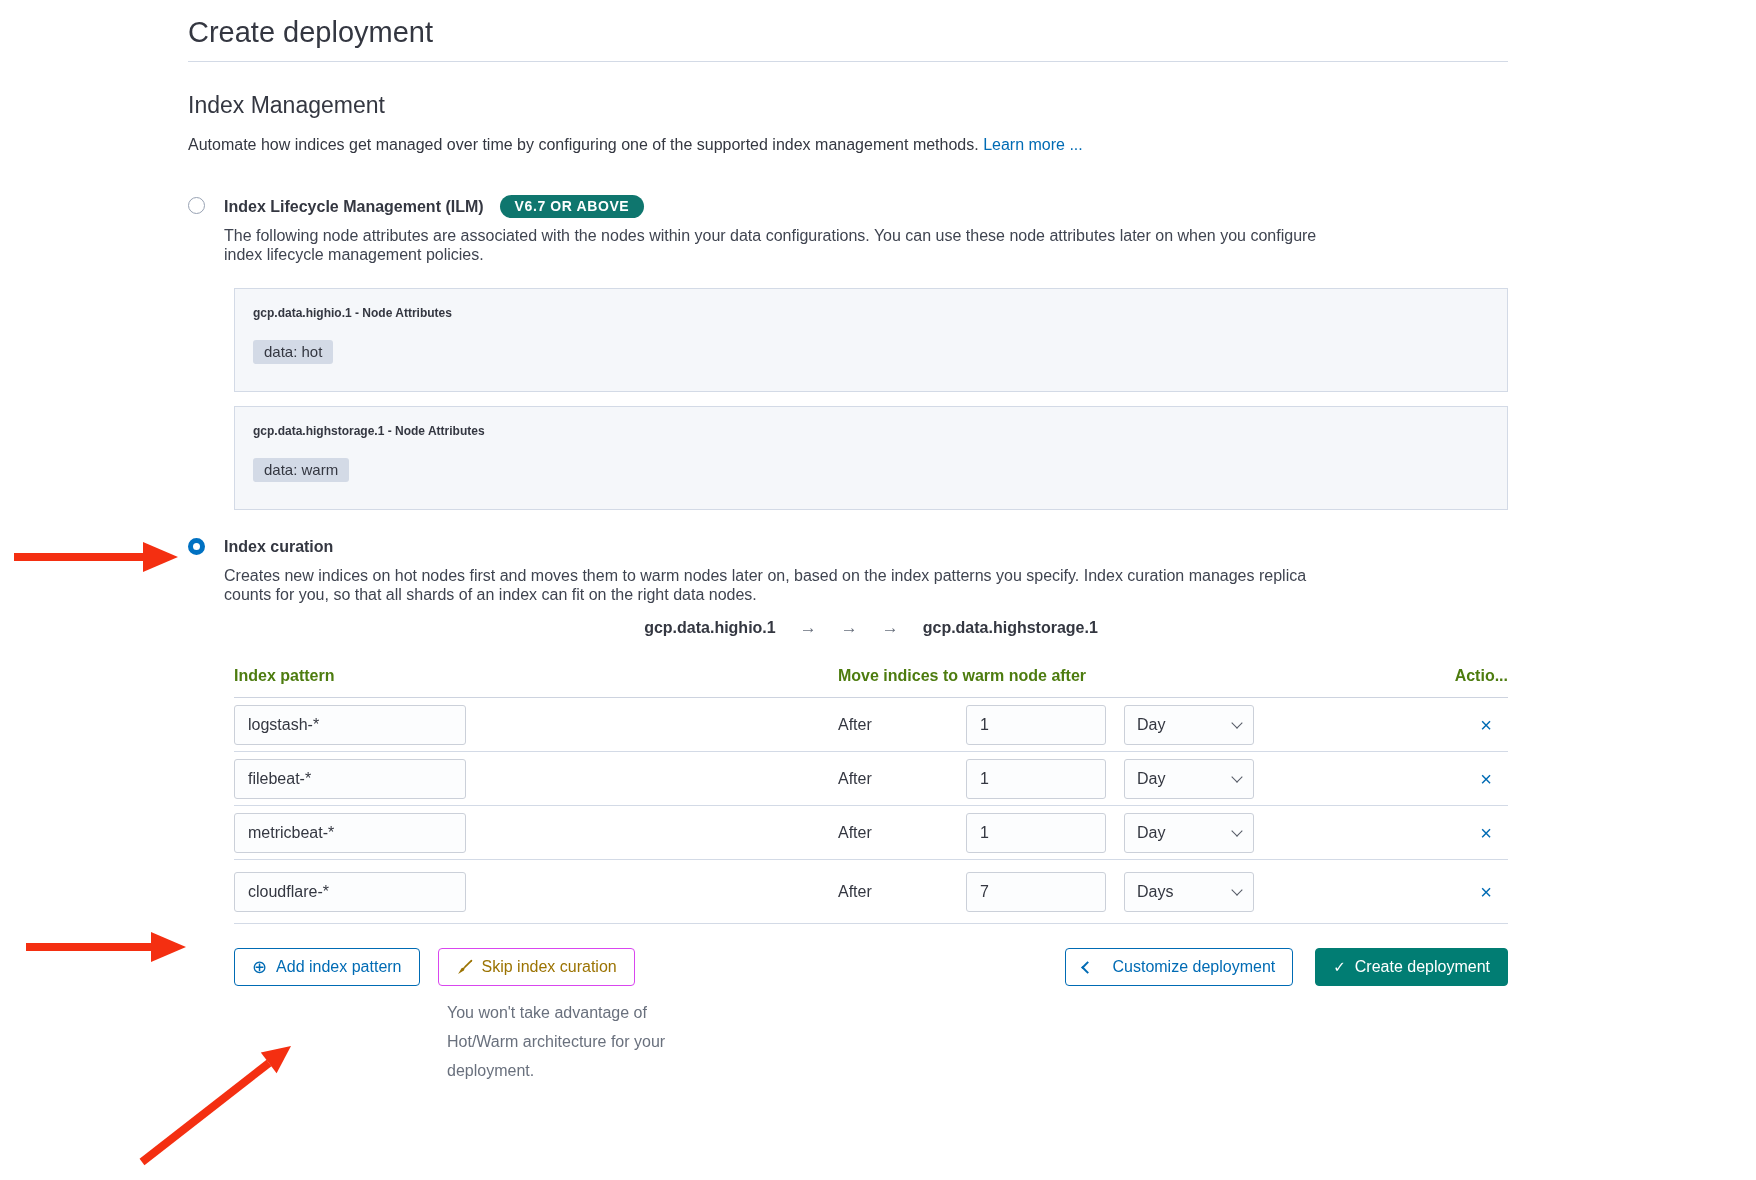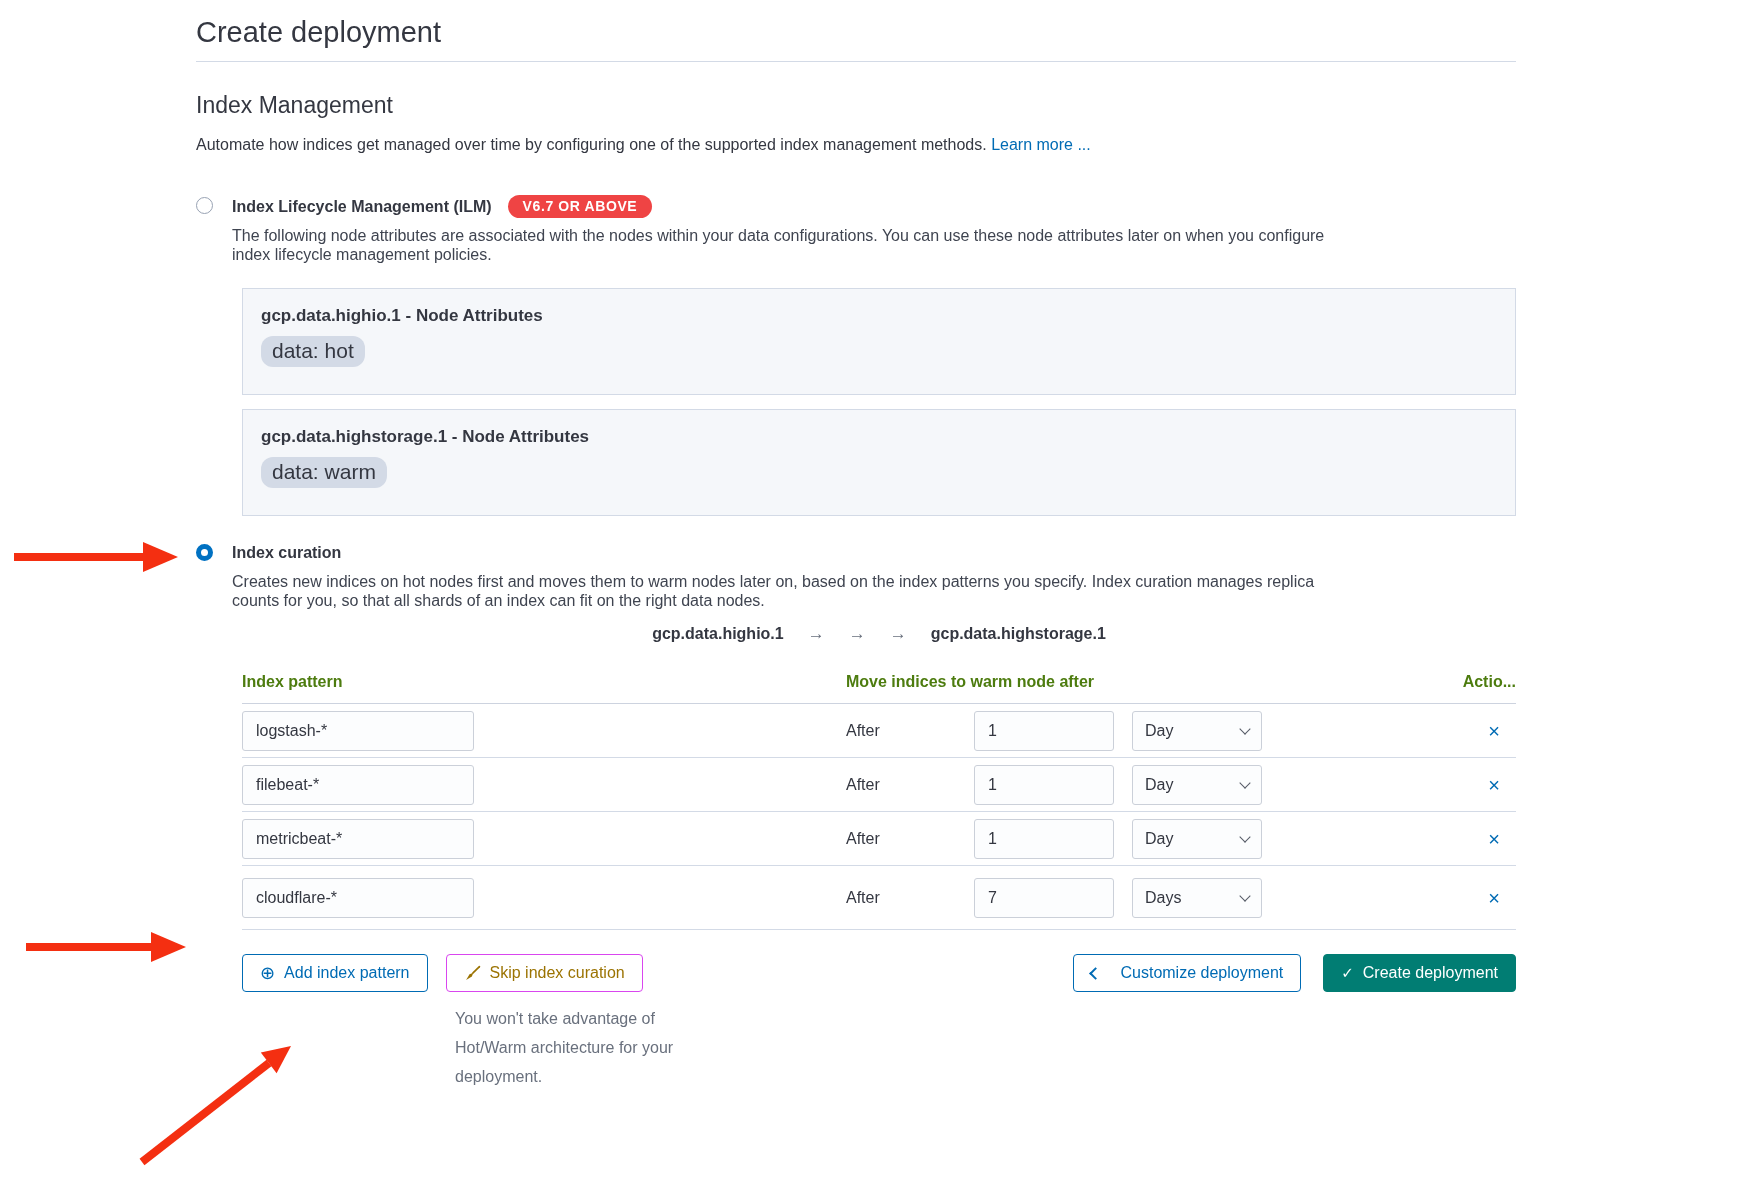--- a/index.html
+++ b/index.html
@@ -2,21 +2,21 @@
 <html><head>
 <meta charset="utf-8">
 <style>
   * { margin:0; padding:0; box-sizing:border-box; }
   html,body { background:#ffffff; }
   body {
     width:1756px; height:1180px; position:relative; overflow:hidden;
     font-family:"Liberation Sans","DejaVu Sans",sans-serif;
     color:#343741;
   }
-  .content { position:absolute; left:196px; top:0; width:1320px; }
+  .content { position:absolute; left:188px; top:0; width:1320px; }
 
   
   .page-title {
     margin-top:16px; font-size:29px; font-weight:400; color:#343741;
     padding-bottom:12px; border-bottom:1px solid #D3DAE6;
   }
   .section-title { margin-top:30px; font-size:23px; font-weight:400; color:#343741; }
   .section-desc { margin-top:16px; font-size:16px; line-height:20px; color:#343741; }
   .link { color:#006BB4; cursor:pointer; text-decoration:none; }
 
@@ -24,37 +24,37 @@
   .option-row { display:flex; align-items:flex-start; }
   .radio {
     width:17px; height:17px; border-radius:50%; flex:0 0 17px; margin-top:2px;
     background:#fff; border:1px solid #98A2B3;
   }
   .radio.checked { border:5px solid #0071C2; }
   .option-body { margin-left:19px; }
   .option-label-row { display:flex; align-items:center; }
   .option-label { font-size:16px; font-weight:700; color:#343741; line-height:22px; }
   .version-badge {
-    margin-left:16px; background:#ef4444; color:#fff; font-size:14px; font-weight:700;
+    margin-left:16px; background:#0f766e; color:#fff; font-size:14px; font-weight:700;
     letter-spacing:0.6px; padding:3px 15px 4px; border-radius:13px; white-space:nowrap;
   }
   .option-desc { margin-top:8px; font-size:16px; line-height:19px; color:#3F4450; max-width:1105px; }
   .option-desc.wide { max-width:1120px; }
 
   
   .node-panel {
     margin-left:46px; width:1274px; background:#F5F7FA; border:1px solid #D3DAE6;
     padding:17px 18px 27px;
   }
   .node-panel.first { margin-top:24px; }
   .node-panel.second { margin-top:14px; }
-  .node-panel-title { font-size:17px; font-weight:700; color:#343741; }
+  .node-panel-title { font-size:12px; font-weight:700; color:#343741; }
   .attr-badge {
-    display:inline-block; margin-top:10px; background:#D3DAE6; color:#343741;
-    font-size:21px; padding:3px 11px 4px; border-radius:12px;
+    display:inline-block; margin-top:20px; background:#D3DAE6; color:#343741;
+    font-size:15px; padding:3px 11px 4px; border-radius:3px;
   }
 
   
   .flow-row {
     margin-left:46px; width:1274px; margin-top:14px;
     display:flex; justify-content:center; align-items:center; gap:24px;
     font-size:16px;
   }
   .flow-node { font-weight:700; color:#343741; }
   .flow-arrow { color:#69707D; font-size:17px; }

